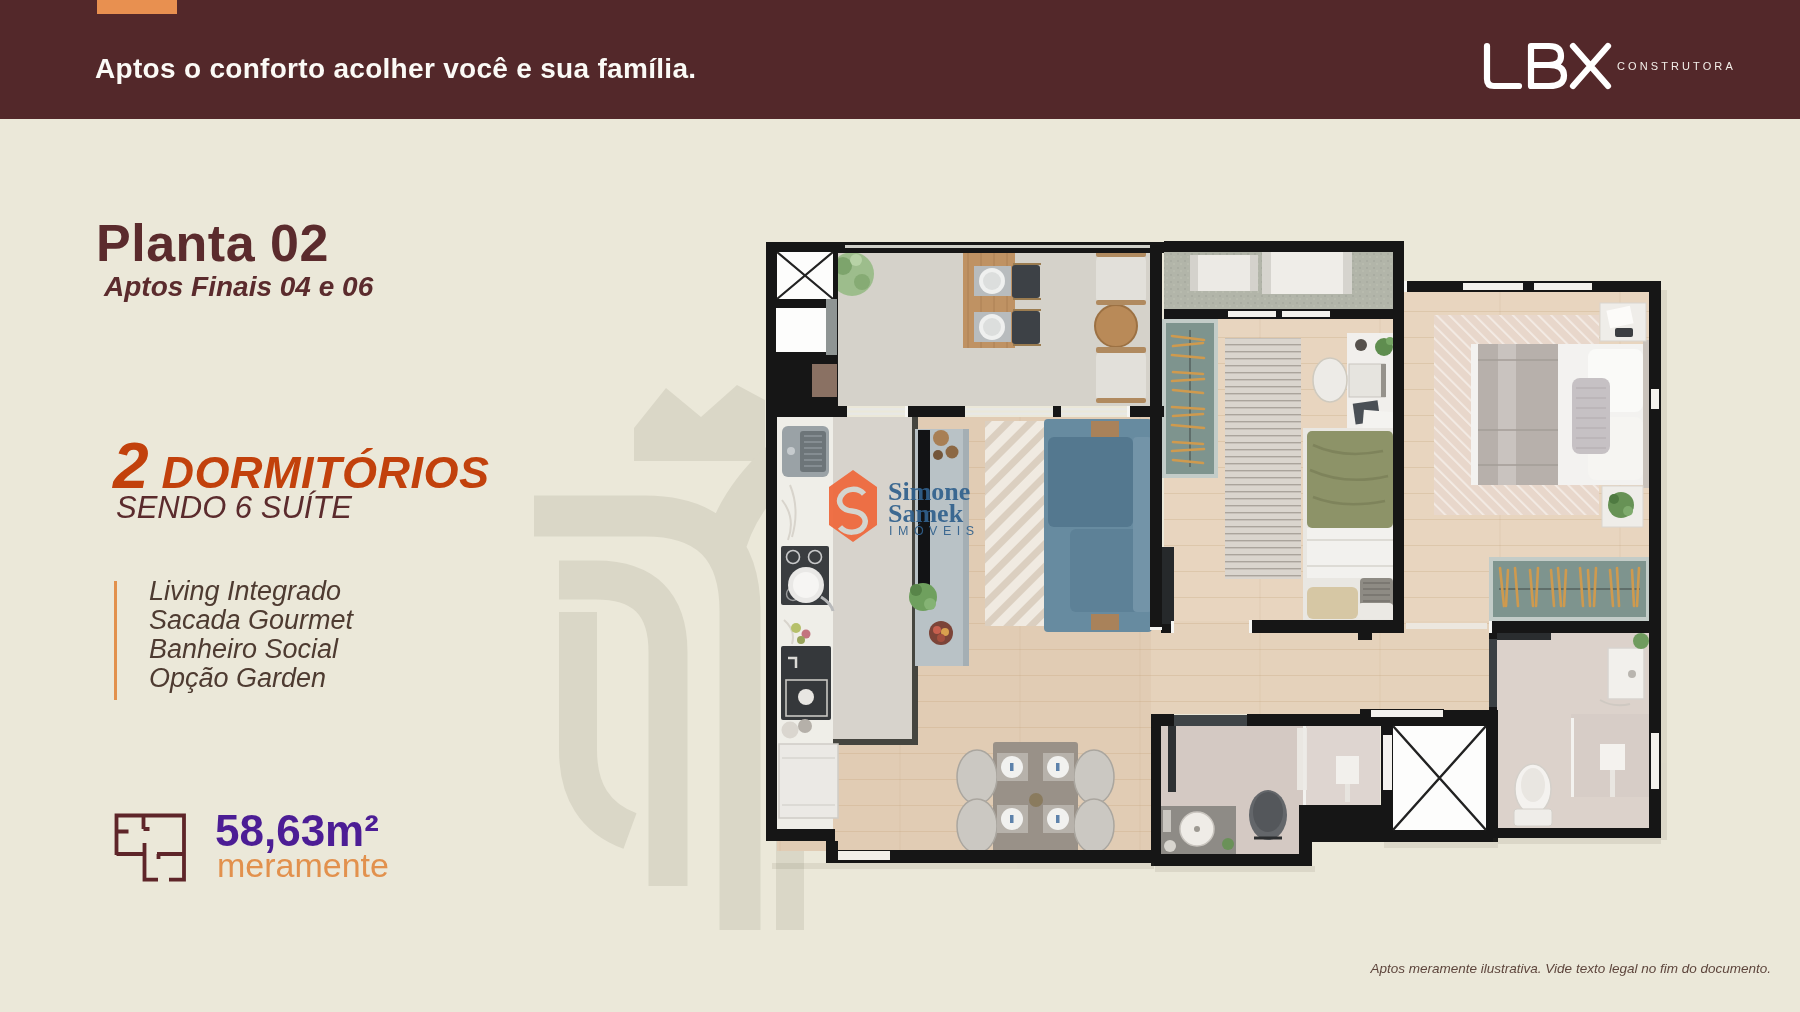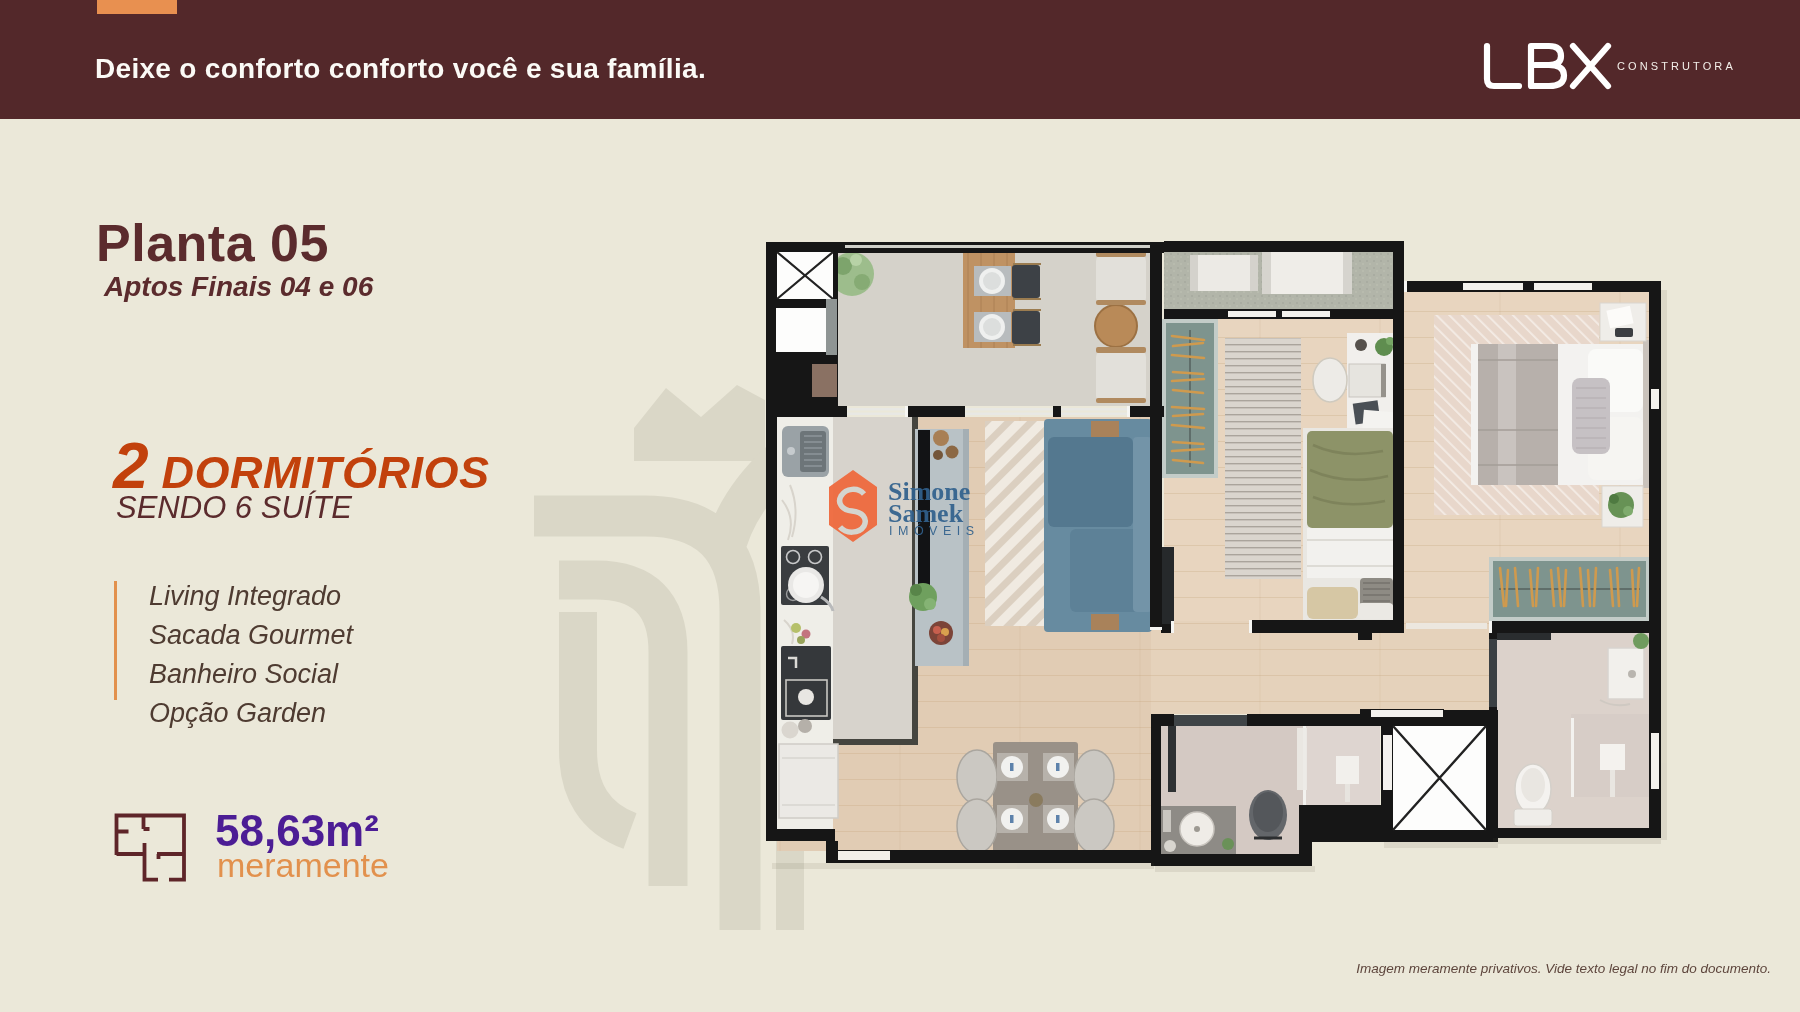--- a/index.html
+++ b/index.html
@@ -7,54 +7,54 @@
 body{width:1800px;height:1012px;position:relative;background:#ebe8d9;font-family:"Liberation Sans",sans-serif;overflow:hidden}
 .abs{position:absolute}
 </style>
 </head>
 <body>
 
 <div class="abs" style="left:0;top:0;width:1800px;height:119px;background:#53282a"></div>
 
 <div class="abs" style="left:97px;top:0;width:80px;height:14px;background:#e89050"></div>
 
-<div class="abs" style="left:95px;top:53px;font-size:28px;font-weight:bold;color:#fbfaf6;letter-spacing:0.3px">Deixe o conforto conforto você e sua família.</div>
+<div class="abs" style="left:95px;top:53px;font-size:28px;font-weight:bold;color:#fbfaf6;letter-spacing:0.3px">Aptos o conforto acolher você e sua família.</div>
 
 <svg class="abs" style="left:1478px;top:38px" width="300" height="54" viewBox="0 0 300 54">
 <g fill="none" stroke="#ffffff" stroke-width="6.2" stroke-linecap="round" stroke-linejoin="round">
 <path d="M9,8 V41 Q9,48 16,48 H41"></path>
 <path d="M53,48 V8 H71 Q83,8 83,18 Q83,27 71,27 H57 M71,27 Q86,27 86,37.5 Q86,48 71,48 H53"></path>
 <path d="M95,8 L130,48 M130,8 L95,48"></path>
 </g>
 <text x="139" y="32" font-size="11" letter-spacing="3.1" fill="#f3efe9" font-family="Liberation Sans,sans-serif">CONSTRUTORA</text>
 </svg>
 
-<div class="abs" style="left:96px;top:213px;font-size:52px;font-weight:bold;color:#5b2b2d;letter-spacing:0.5px">Planta 05</div>
+<div class="abs" style="left:96px;top:213px;font-size:52px;font-weight:bold;color:#5b2b2d;letter-spacing:0.5px">Planta 02</div>
 
 <div class="abs" style="left:104px;top:271px;font-size:28px;font-weight:bold;font-style:italic;color:#5b2b2d">Aptos Finais 04 e 06</div>
 
 <div class="abs" style="left:113px;top:429px;font-style:italic;font-weight:bold;color:#c2410c;white-space:nowrap"><span style="font-size:64px">2</span><span style="font-size:45px;letter-spacing:0.5px"> DORMITÓRIOS</span></div>
 
 <div class="abs" style="left:116px;top:490px;font-size:31px;font-style:italic;color:#5b2b2d">SENDO 6 SUÍTE</div>
 
 <div class="abs" style="left:114px;top:581px;width:3px;height:119px;background:#e2914d"></div>
 
-<div class="abs" style="left:149px;top:577px;font-size:27px;font-style:italic;color:#4e3b31;line-height:39px">Living Integrado<br>Sacada Gourmet<br>Banheiro Social<br>Opção Garden</div>
+<div class="abs" style="left:149px;top:577px;font-size:27px;font-style:italic;color:#4e3b31;line-height:29px">Living Integrado<br>Sacada Gourmet<br>Banheiro Social<br>Opção Garden</div>
 
 <svg class="abs" style="left:113px;top:810px" width="80" height="80" viewBox="0 0 80 80">
 <g fill="none" stroke="#5e2529" stroke-width="3.8">
 <path d="M3.5,45 V5.5 H71 V71.5 M3.5,44 H30 M3.5,21.5 H15.5 M30.5,5.5 V19 M30.5,19 H36.5 M31.5,33 V71.5 M31.5,69.6 H45 M56,69.6 H71 M44,44 H71 M45.5,44 V49"></path>
 </g>
 </svg>
 
 <div class="abs" style="left:215px;top:806px;font-size:44px;font-weight:bold;color:#4c1d95">58,63m²</div>
 
 <div class="abs" style="left:217px;top:846px;font-size:34px;color:#e2914d">meramente</div>
 
-<div class="abs" style="right:29px;top:961px;font-size:13.5px;font-style:italic;color:#5e463d">Imagem meramente privativos. Vide texto legal no fim do documento.</div>
+<div class="abs" style="right:29px;top:961px;font-size:13.5px;font-style:italic;color:#5e463d">Aptos meramente ilustrativa. Vide texto legal no fim do documento.</div>
 
 <svg class="abs" style="left:0;top:0" width="1800" height="1012" viewBox="0 0 1800 1012">
 <defs>
 <pattern id="rs" width="16" height="16" patternUnits="userSpaceOnUse" patternTransform="rotate(45 0 0)">
 <rect width="16" height="16" fill="#f0eae1"></rect>
         <rect width="7" height="16" fill="#dbcfc0"></rect>
 </pattern>
 <pattern id="rr" width="8" height="7" patternUnits="userSpaceOnUse">
 <rect width="8" height="7" fill="#dad5ce"></rect>
         <rect width="8" height="1.4" y="1" fill="#aaa49c"></rect>

